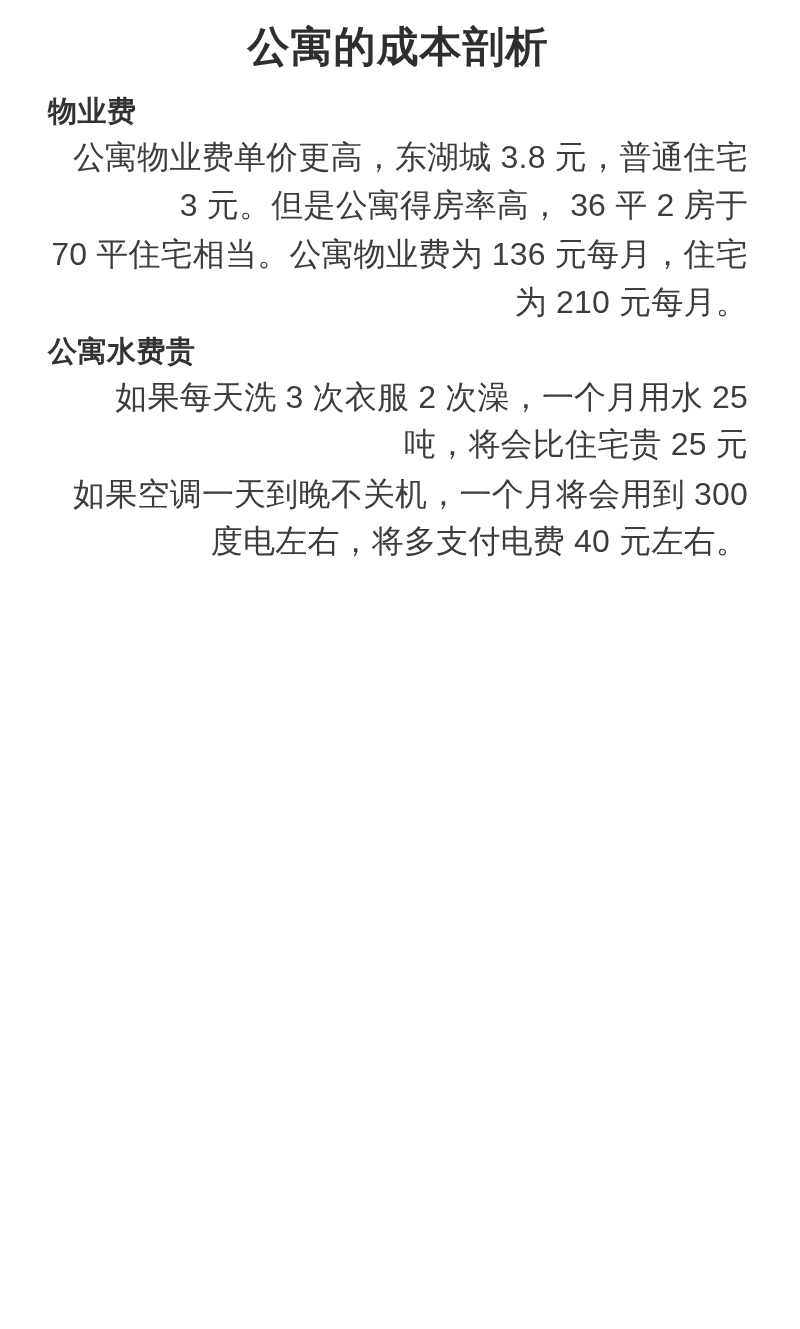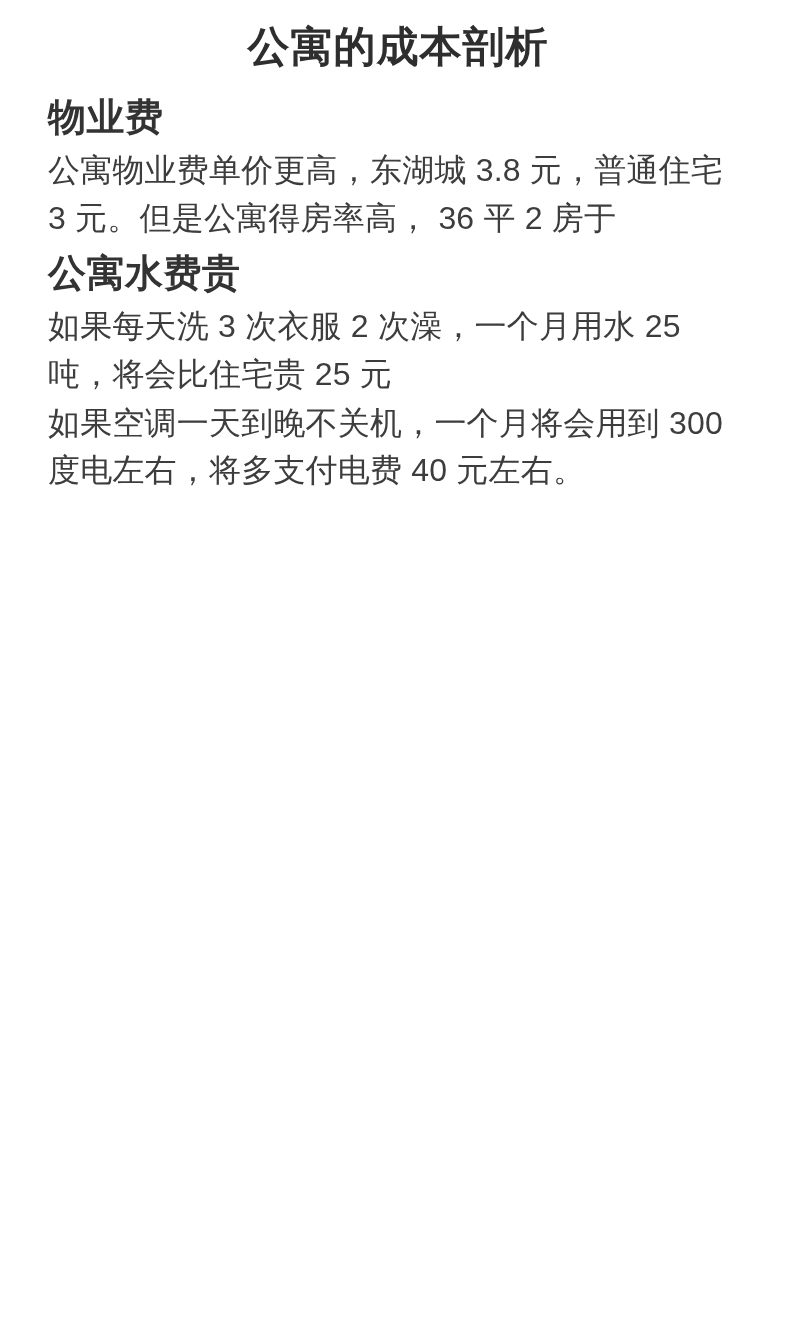--- a/index.html
+++ b/index.html
@@ -27,50 +27,51 @@
     color: #2e2e2e;
     text-align: center;
     letter-spacing: 1px;
     margin: 8px 0 18px 0;
     line-height: 1.2;
   }
   .section {
     margin-bottom: 2px;
   }
   .section-heading {
-    font-size: 38px;
+    font-size: 29px;
     font-weight: bold;
     color: #333333;
     line-height: 1.45;
     margin: 4px 0 2px 0;
     letter-spacing: 0.5px;
   }
   .para {
     font-size: 32px;
     line-height: 1.48;
     color: #3d3d3d;
     margin: 0 0 2px 0;
     letter-spacing: 0.2px;
-    text-align: left;
+    text-align: right;
     word-break: break-all;
   }
   .para + .para {
     margin-top: 0;
   }
 </style>
 </head>
 <body>
 
 <div class="page">
 
   <h1 class="doc-title">公寓的成本剖析</h1>
 
   <div class="section">
     <h2 class="section-heading">物业费</h2>
     <p class="para">公寓物业费单价更高，东湖城 3.8 元，普通住宅 3 元。但是公寓得房率高， 36 平 2 房于</p>
+    <p class="para">70 平住宅相当。公寓物业费为 136 元每月，住宅为 210 元每月。</p>
   </div>
 
   <div class="section">
     <h2 class="section-heading">公寓水费贵</h2>
     <p class="para">如果每天洗 3 次衣服 2 次澡，一个月用水 25 吨，将会比住宅贵 25 元</p>
   </div>
 
   <div class="section">
     <p class="para">如果空调一天到晚不关机，一个月将会用到 300 度电左右，将多支付电费 40 元左右。</p>
   </div>

